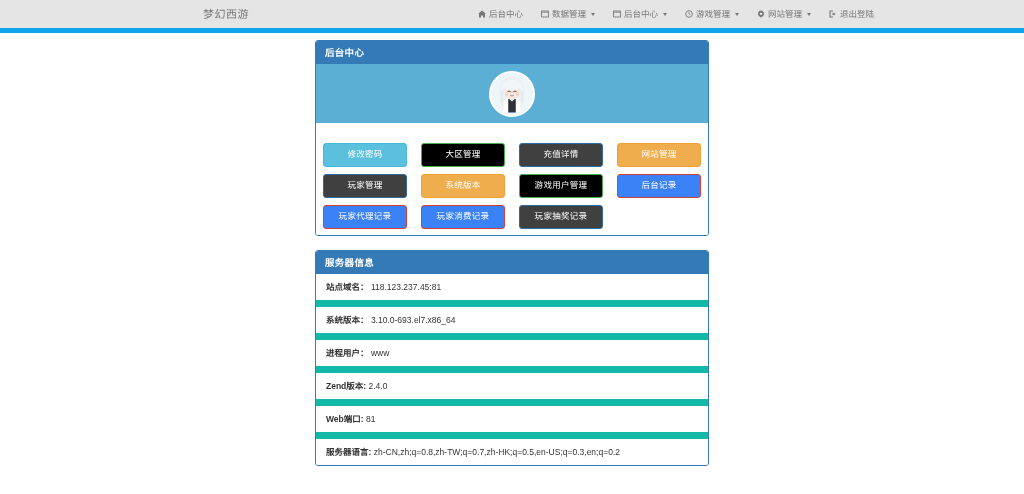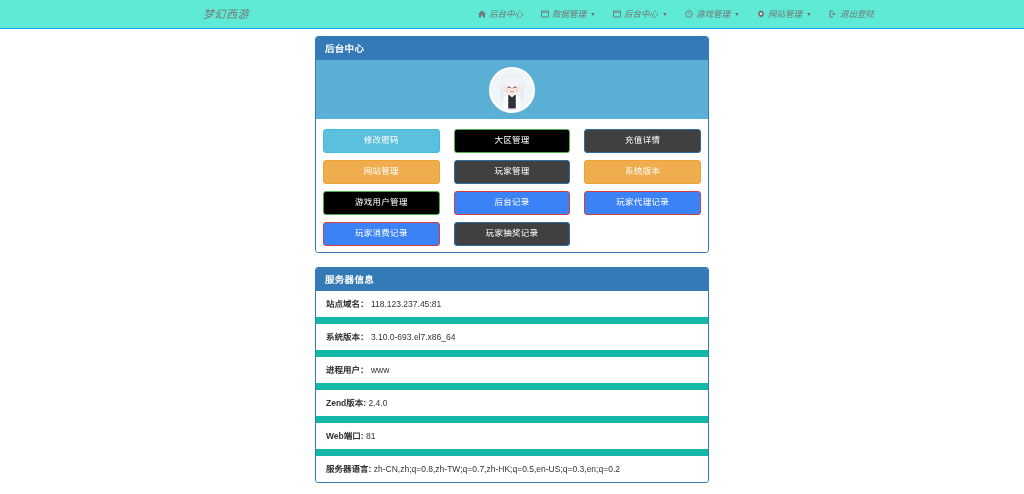--- a/index.html
+++ b/index.html
@@ -10,26 +10,25 @@
     width: 1024px;
     height: 494px;
     overflow: hidden;
     font-family: "Liberation Sans", "DejaVu Sans", sans-serif;
     -webkit-font-smoothing: antialiased;
   }
 
   
   .navbar {
     height: 28px;
-    background: #5eead4;
-    border-bottom: 1px solid #0ea5e9;
+    background: #e5e5e5;
+    border-bottom: 5px solid #0ea5e9;
     display: flex;
     align-items: center;
     position: relative;
-    font-style: italic;
   }
   .navbar-brand {
     position: absolute;
     left: 203px;
     top: 0;
     height: 28px;
     line-height: 28px;
     font-size: 11px;
     color: #777;
     letter-spacing: .5px;
@@ -111,23 +110,23 @@
     background: #eef5f8;
     border: 2px solid #ffffff;
     position: relative;
     overflow: hidden;
     box-sizing: border-box;
   }
   .avatar svg { display: block; width: 100%; height: 100%; }
 
   
   .btn-grid {
-    padding: 10px 7px 6px 7px;
+    padding: 20px 7px 6px 7px;
     display: grid;
-    grid-template-columns: 1fr 1fr 1fr;
+    grid-template-columns: 1fr 1fr 1fr 1fr;
     column-gap: 14px;
     row-gap: 7px;
     background: #fff;
   }
   .btn {
     display: block;
     width: 100%;
     box-sizing: border-box;
     text-align: center;
     font-size: 8.5px;

